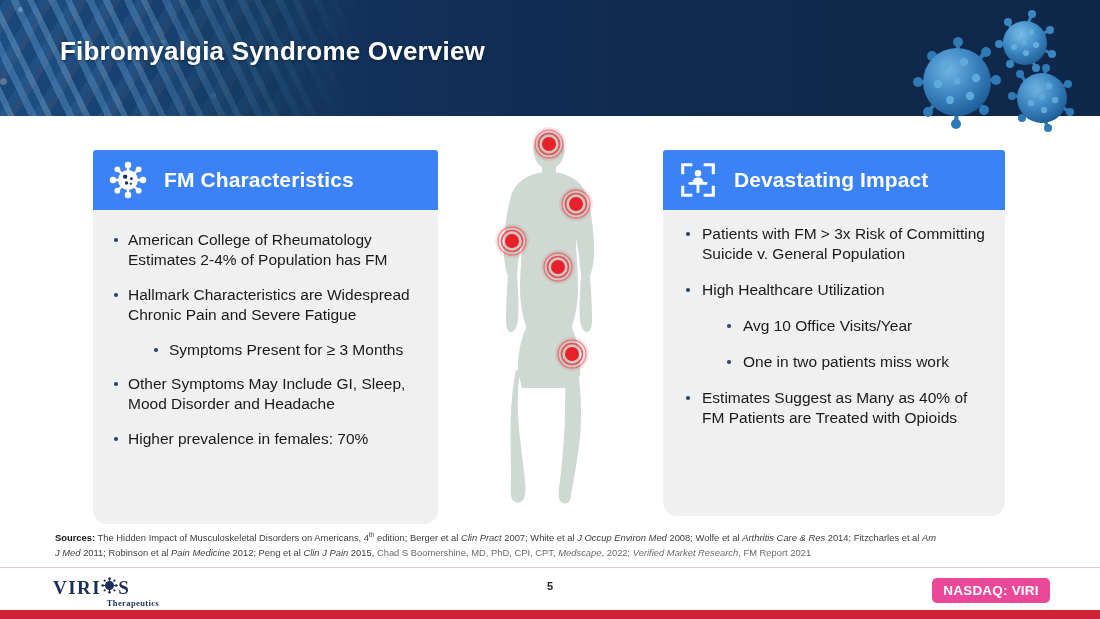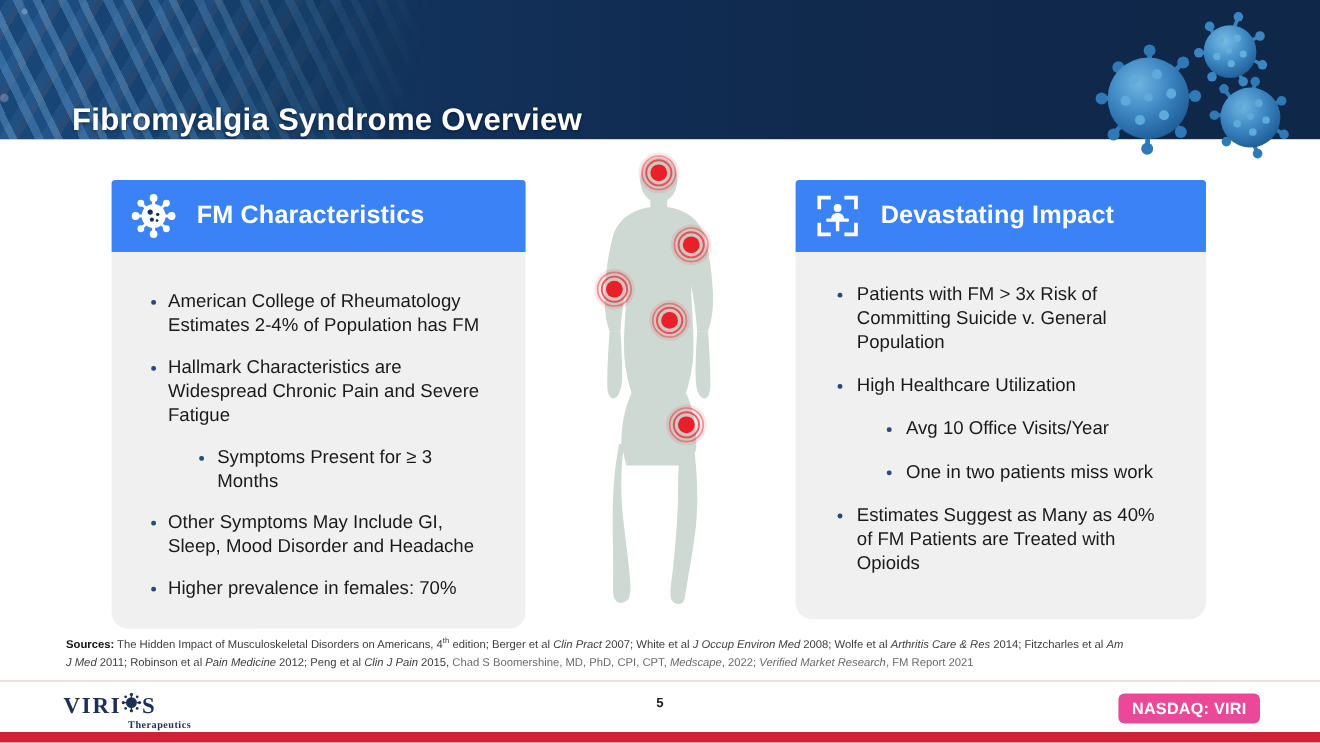--- a/index.html
+++ b/index.html
@@ -41,21 +41,20 @@
         rgba(30,80,140,.18) 14px, rgba(30,80,140,.18) 28px);
     -webkit-mask-image:linear-gradient(100deg, rgba(0,0,0,.95) 0%, rgba(0,0,0,.85) 38%, rgba(0,0,0,.45) 62%, rgba(0,0,0,0) 88%);
     mask-image:linear-gradient(100deg, rgba(0,0,0,.95) 0%, rgba(0,0,0,.85) 38%, rgba(0,0,0,.45) 62%, rgba(0,0,0,0) 88%);
     filter:blur(.4px);
   }
   .slide-title{
     position:absolute;left:60px;top:36px;
     color:#ffffff;font-size:26px;font-weight:bold;letter-spacing:.2px;
     text-shadow:0 1px 3px rgba(0,0,0,.45);
     white-space:nowrap;
-    margin-top:48px;
   }
 
   
   .virus-cluster{position:absolute;right:0;top:0;width:200px;height:145px;}
   .virus-cluster svg{position:absolute;right:0;top:0;}
 
   
   .card{position:absolute;border-radius:3px;}
   .card-head{
     position:relative;background:#3b82f6;border-radius:3px 3px 0 0;
@@ -69,21 +68,21 @@
     background:#f0f0f0;border-radius:0 0 14px 14px;
     padding:14px 16px 14px 14px;
   }
 
   #card-left{left:93px;top:150px;width:345px;}
   #card-left .card-body{height:280px;padding-top:20px;}
   #card-right{left:663px;top:150px;width:342px;}
   #card-right .card-body{height:278px;padding-top:14px;}
 
   
-  ul.bul{list-style:none;margin:12px;padding:0;}
+  ul.bul{list-style:none;margin:0;padding:0;}
   ul.bul li{
     position:relative;color:#1a1a1a;font-size:15.5px;line-height:20px;
     padding-left:21px;margin-bottom:15px;
   }
   ul.bul li:before{
     content:"";position:absolute;left:7px;top:8px;
     width:3.5px;height:3.5px;border-radius:50%;background:#2b4a73;
   }
   ul.bul li.sub{
     padding-left:62px;font-size:15.5px;margin-bottom:14px;

